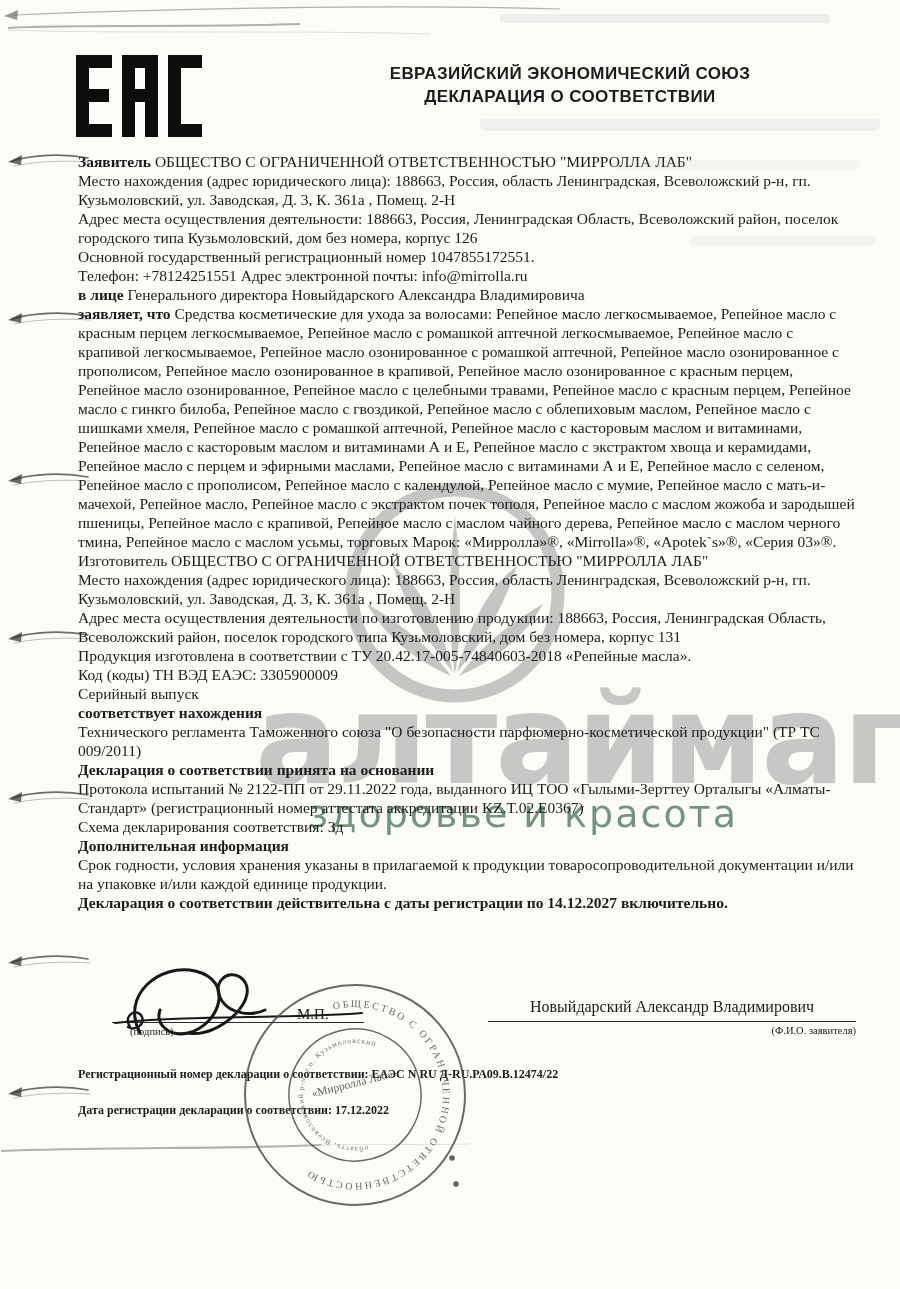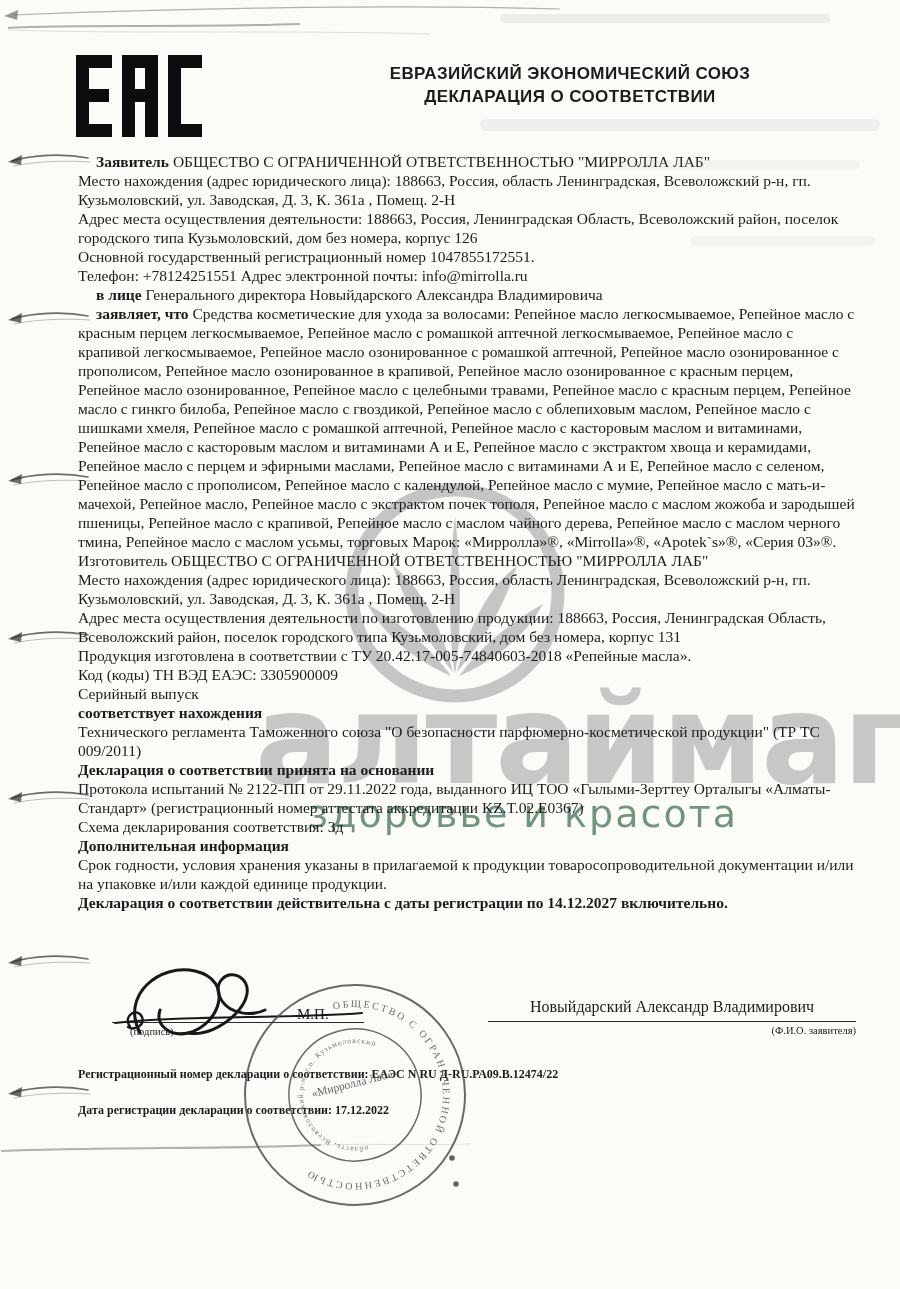--- a/index.html
+++ b/index.html
@@ -14,21 +14,21 @@
     position:absolute;left:280px;top:62px;width:580px;z-index:2;
     text-align:center;font-family:"Liberation Sans", sans-serif;
     font-weight:bold;font-size:17px;line-height:23px;letter-spacing:.4px;
   }
   
   .doc-text{
     position:absolute;left:78px;top:152px;width:779px;z-index:2;
     font-size:15.5px;line-height:19px;
   }
   .doc-text p{margin:0;}
-  .b{font-weight:bold;margin-left:18px;}
+  .b{font-weight:bold;}
   .mt3{margin-top:3px;}  .mt6{margin-top:6px;}  .mt7{margin-top:7px;}
   .mt10{margin-top:10px;} .mt11{margin-top:11px;} .mt14{margin-top:14px;}
   
   .wm{position:absolute;z-index:1;pointer-events:none;}
   .wm-main{
     left:255px;top:678px;font-family:"DejaVu Sans", sans-serif;
     font-weight:bold;font-size:124px;letter-spacing:-2px;
     color:#9e9e9e;opacity:.55;line-height:1;
   }
   .wm-sub{

